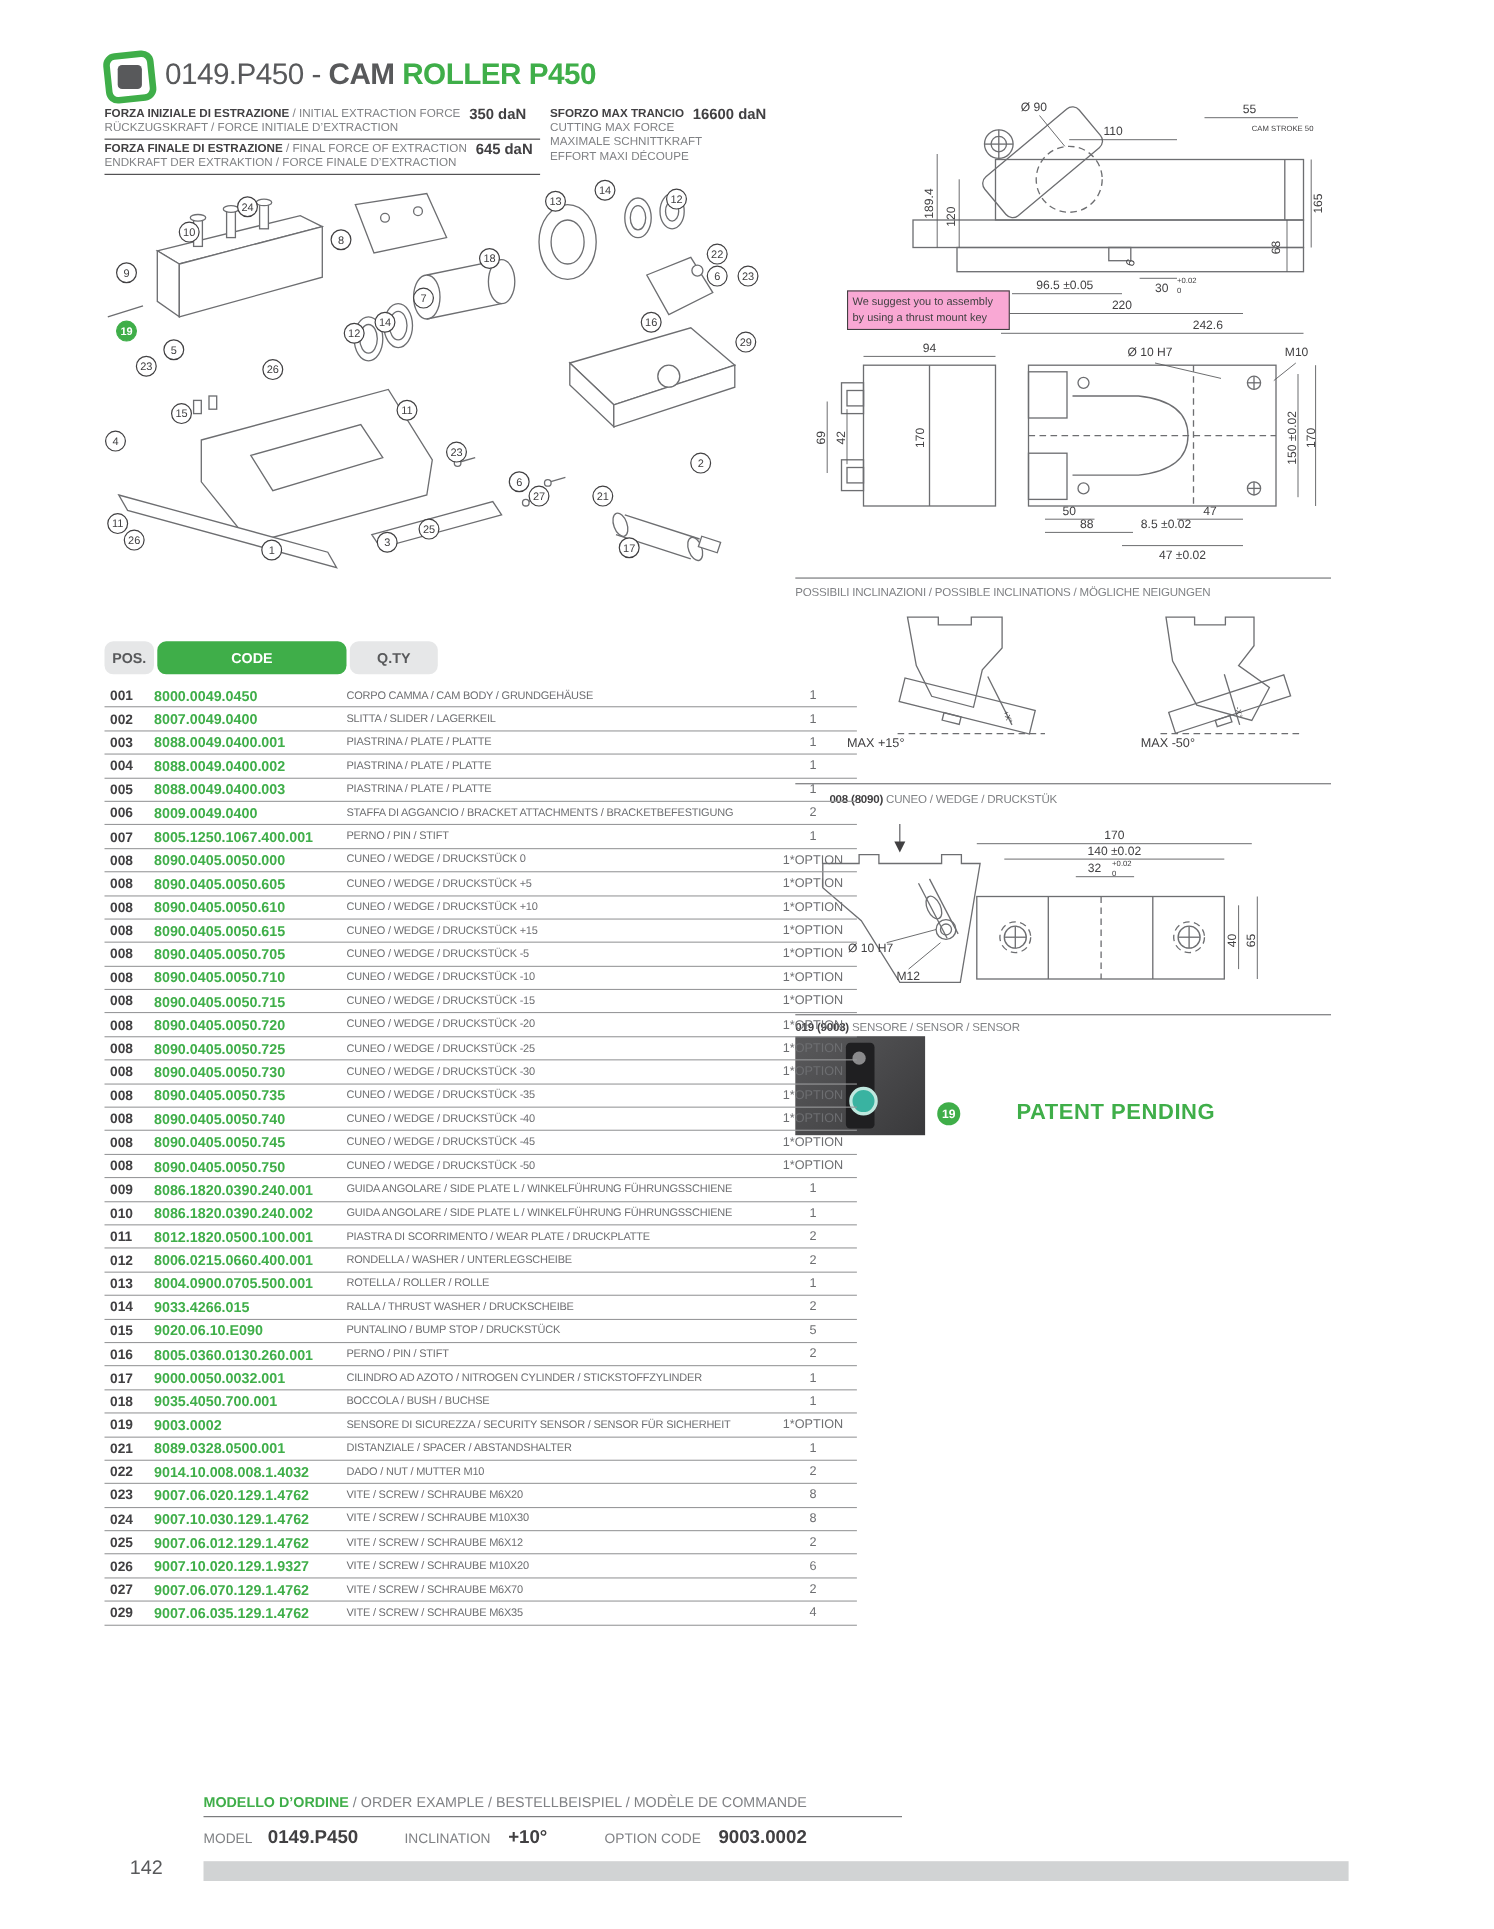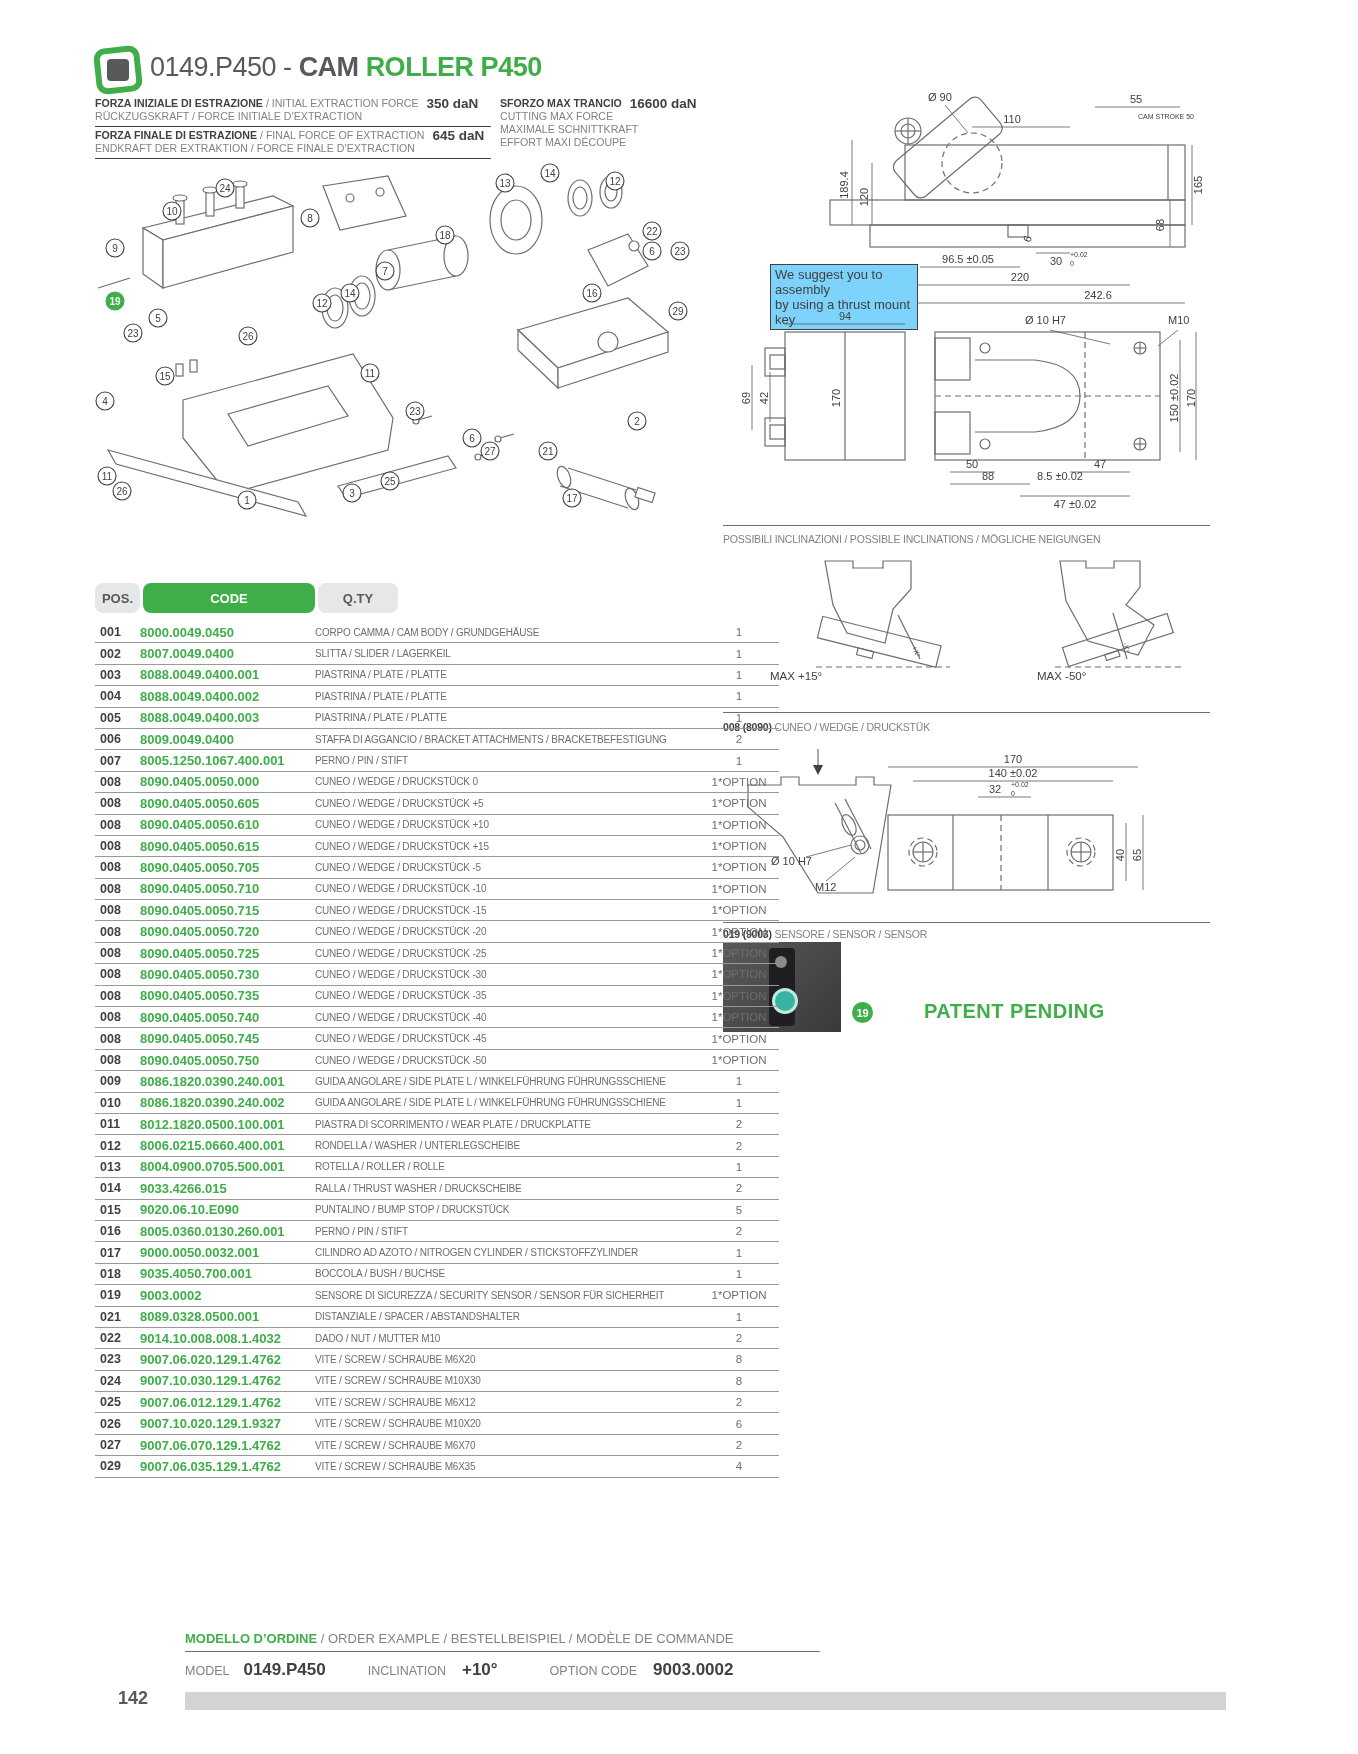--- a/index.html
+++ b/index.html
@@ -41,22 +41,22 @@
 
   
   svg{overflow:visible;}
   .draw text{font-family:"Liberation Sans",sans-serif;fill:#414042;font-size:11px;}
   .draw .sm{font-size:7px;}
   .draw .dim{stroke:#58595b;stroke-width:0.8;fill:none;}
   .draw .art{stroke:#6d6e71;stroke-width:1.2;fill:none;}
   .draw .artf{stroke:#6d6e71;stroke-width:1.2;fill:#ffffff;}
   .draw .dash{stroke-dasharray:6 4;}
 
-  .notebox{left:770px;top:264px;width:138px;border:1px solid #414042;font-size:13px;color:#414042;
-           padding:2px 4px;line-height:15px;background:#7dd3fc;}
+  .notebox{left:770px;top:264px;width:138px;border:1px solid #414042;font-size:10px;color:#414042;
+           padding:2px 4px;line-height:15px;background:#f9a8d4;}
 
   .rule{background:#6d6e71;height:1px;}
   .secttitle{font-size:10.5px;color:#808285;letter-spacing:-0.2px;}
   .secttitle .b{color:#414042;font-weight:bold;}
   .maxlabel{font-size:11.5px;color:#414042;}
 
   
   #photo{left:723px;top:942px;width:118px;height:90px;background:linear-gradient(135deg,#5a5a5c,#39393b);}
   #photo .part{position:absolute;left:46px;top:6px;width:26px;height:78px;background:#1f1f21;border-radius:4px;}
   #photo .ring{position:absolute;left:49px;top:46px;width:20px;height:20px;border-radius:50%;background:#39b3a1;border:3px solid #c8ecе4;}
@@ -70,21 +70,21 @@
   .balloon text{fill:#414042;font-size:10px;text-anchor:middle;}
   .balloon.green circle{fill:#3fae49;stroke:#3fae49;}
   .balloon.green text{fill:#fff;font-weight:bold;}
 
   
   #ordertitle{left:185px;top:1631px;font-size:13px;color:#808285;}
   #ordertitle .g{color:#3fae49;font-weight:bold;}
   #orderline{left:185px;top:1651px;width:635px;}
   #orderrow{left:185px;top:1660px;display:flex;align-items:baseline;font-size:12.5px;color:#808285;}
   #orderrow .val{font-size:17px;font-weight:bold;color:#414042;}
-  #pagenum{left:118px;top:1688px;font-size:18px;font-weight:bold;color:#58595b;}
+  #pagenum{left:118px;top:1688px;font-size:18px;font-weight:normal;color:#58595b;}
   #footbar{left:185px;top:1692px;width:1173px;height:18px;background:#d1d3d4;}
 </style>
 </head>
 <body>
 
 <div id="page">
 
   <div class="abs" id="logo">
       <div class="inner"></div>
     </div>
@@ -437,21 +437,21 @@
       </g>
       <line x1="40" y1="112" x2="170" y2="112" class="dash"></line>
       <line x1="98" y1="58" x2="112" y2="104"></line>
     </g>
     <text x="108" y="88" transform="rotate(80 108 88)" class="sm">-X°</text>
   </svg>
   <div class="abs maxlabel" style="left:770px;top:670px;">MAX +15°</div>
   <div class="abs maxlabel" style="left:1037px;top:670px;">MAX -50°</div>
 
   <div class="abs rule" style="left:723px;top:712px;width:487px;"></div>
-  <div class="abs secttitle" style="left:723px;top:721px;text-align:right;">
+  <div class="abs secttitle" style="left:754px;top:721px;text-align:right;">
     <span class="b">008 (8090)</span><span> CUNEO / WEDGE / DRUCKSTÜK</span>
   </div>
 
   <svg class="abs draw" style="left:723px;top:745px;" width="430" height="170" viewBox="0 0 430 170">
     <g class="art">
       <line x1="95" y1="4" x2="95" y2="22"></line>
         <polygon points="90,20 100,20 95,30" fill="#414042" stroke="none"></polygon>
       <polygon points="25,40 58,40 58,32 76,32 76,40 133,40 133,32 151,32 151,40 168,40 150,148 95,148 60,92 25,62"></polygon>
       <line x1="112" y1="58" x2="138" y2="108"></line>
         <line x1="122" y1="54" x2="148" y2="104"></line>

